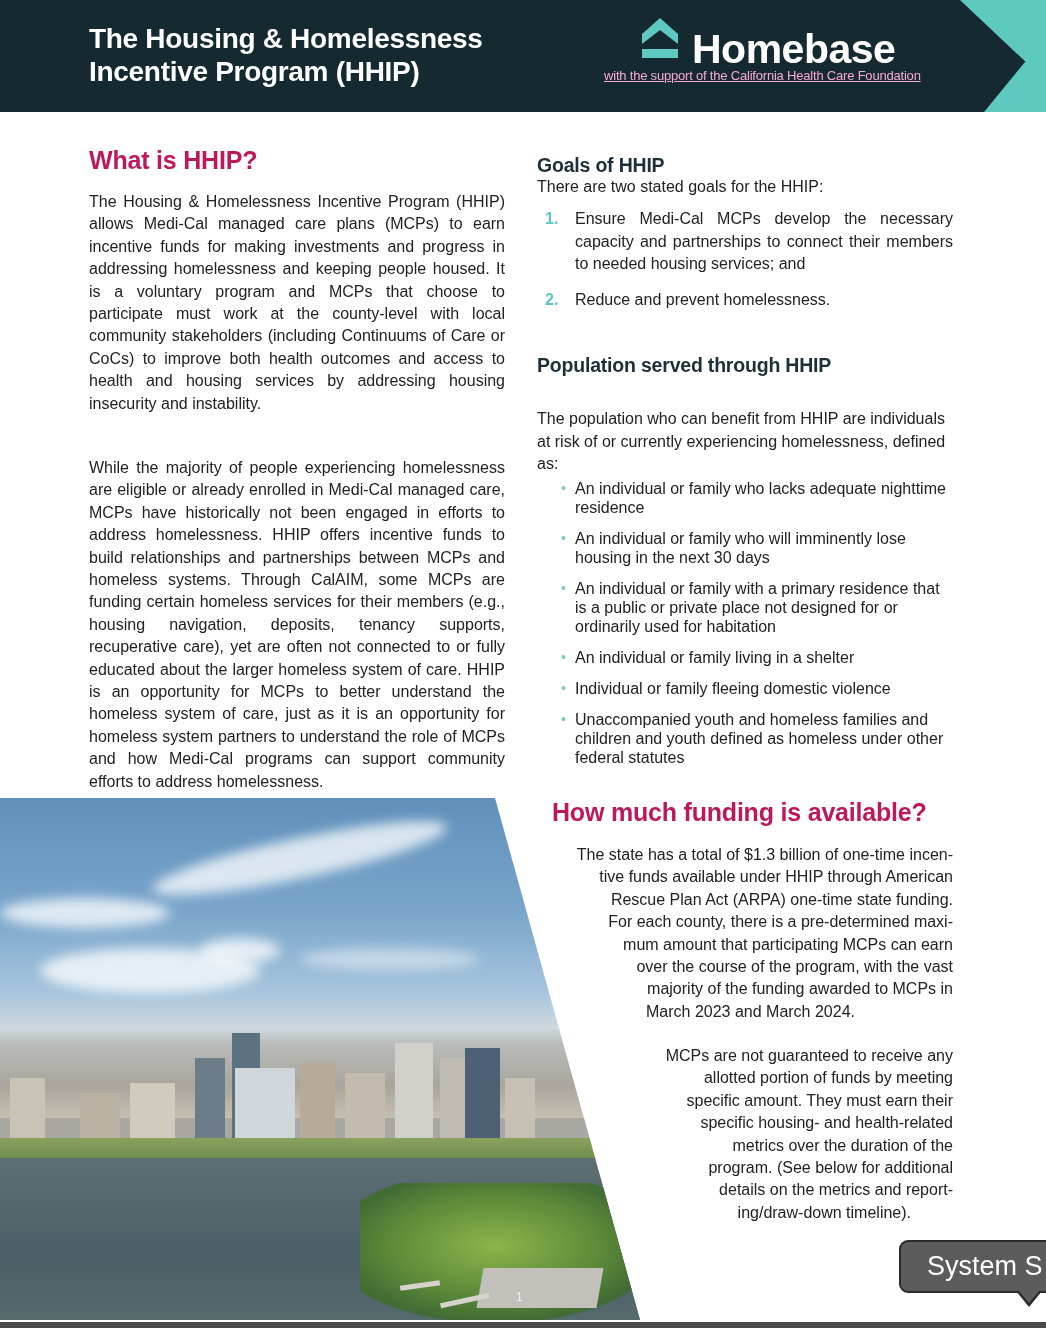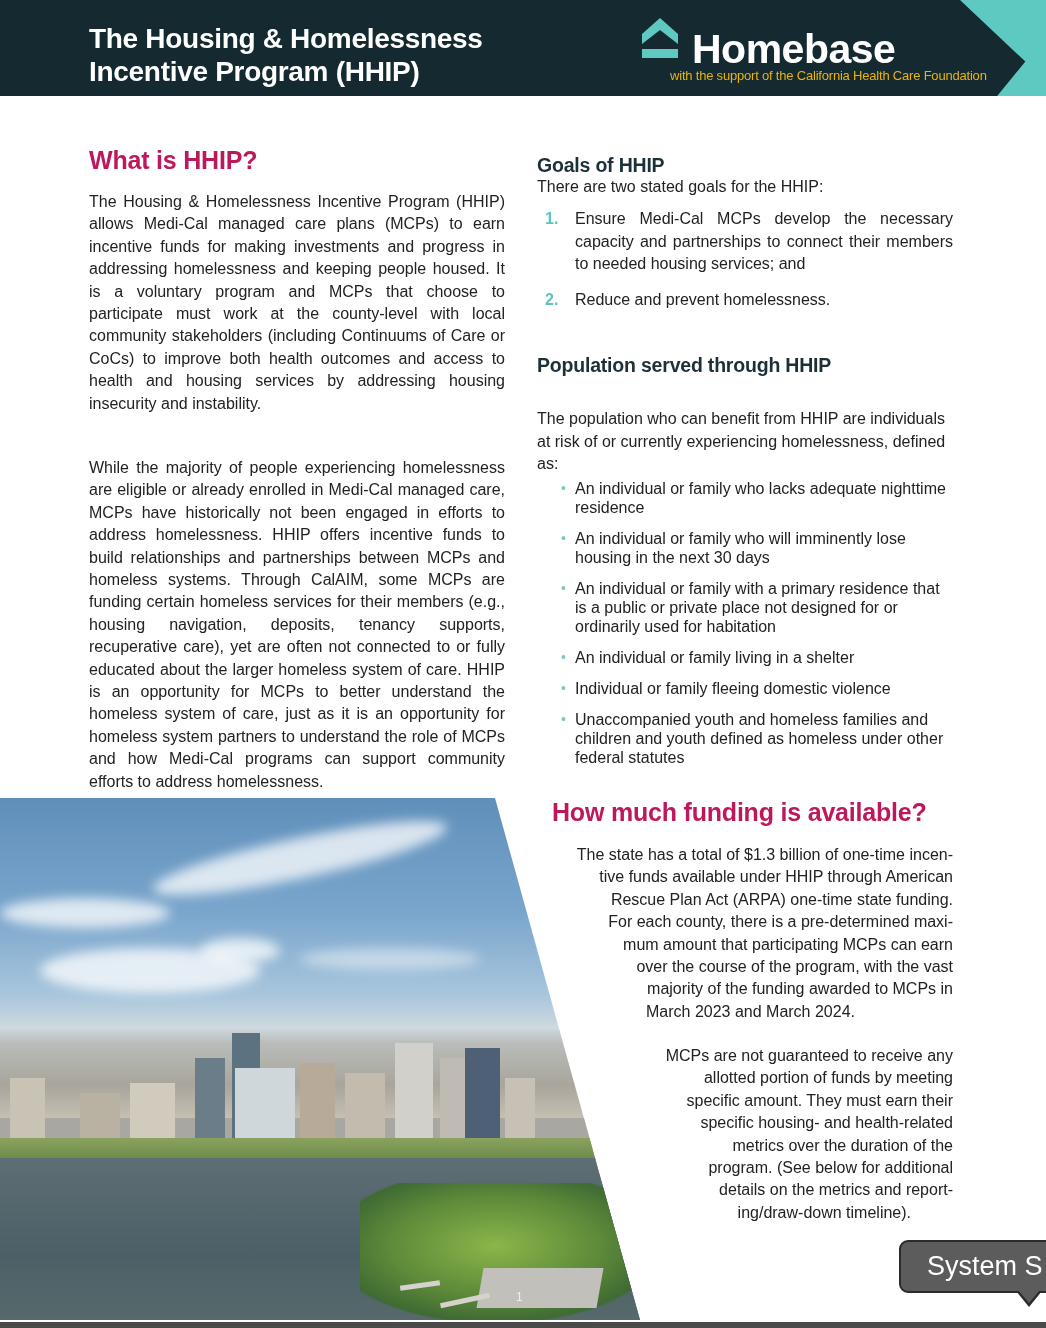--- a/index.html
+++ b/index.html
@@ -1,27 +1,27 @@
 <!DOCTYPE html>
 <html><head>
 <meta charset="utf-8">
 <style>
   * { box-sizing: border-box; margin: 0; padding: 0; }
   html, body { width: 1046px; height: 1328px; overflow: hidden; background: #ffffff; }
   body { position: relative; font-family: "Liberation Sans", "DejaVu Sans", sans-serif; color: #1e1e1e; }
 
   
-  .header { position: absolute; left: 0; top: 0; width: 1046px; height: 96px; background: #152a30; overflow: hidden; }
+  .header { position: absolute; left: 0; top: 0; width: 1046px; height: 112px; background: #152a30; overflow: hidden; }
   .header-accent2 { position: absolute; left: 960px; top: 0; width: 86px; height: 112px; background: #5ec9c1;
     clip-path: polygon(0 0, 100% 0, 100% 100%, 28% 100%, 76% 55%); }
   .header-title { position: absolute; left: 89px; top: 22px; color: #ffffff; font-weight: bold; font-size: 28px; line-height: 33px; letter-spacing: -0.3px; width: 520px; }
   .logo { position: absolute; left: 642px; top: 18px; }
   .logo-icon { position: absolute; left: 0; top: 0; width: 36px; height: 42px; }
   .logo-text { position: absolute; left: 50px; top: 8px; color: #ffffff; font-weight: bold; font-size: 41px; letter-spacing: -0.5px; white-space: nowrap; }
-  .logo-sub { position: absolute; left: 670px; top: 68px; color: #eab308; font-size: 13px; white-space: nowrap; letter-spacing: -0.2px; }
+  .logo-sub { position: absolute; left: 604px; top: 68px; color: #f9a8d4; font-size: 13px; white-space: nowrap; letter-spacing: -0.2px; text-decoration: underline; }
 
   
   .h-teal { color: #be185d; font-weight: bold; font-size: 25px; letter-spacing: -0.2px; }
   .h-dark { color: #1d3038; font-weight: bold; font-size: 19.5px; letter-spacing: -0.2px; }
   .body-text { font-size: 16px; line-height: 22.4px; color: #222; text-align: justify; }
 
   .what-title { position: absolute; left: 89px; top: 146px; }
   .what-p1 { position: absolute; left: 89px; top: 191px; width: 416px; }
   .what-p2 { position: absolute; left: 89px; top: 437px; width: 416px; margin-top: 20px; }
 

